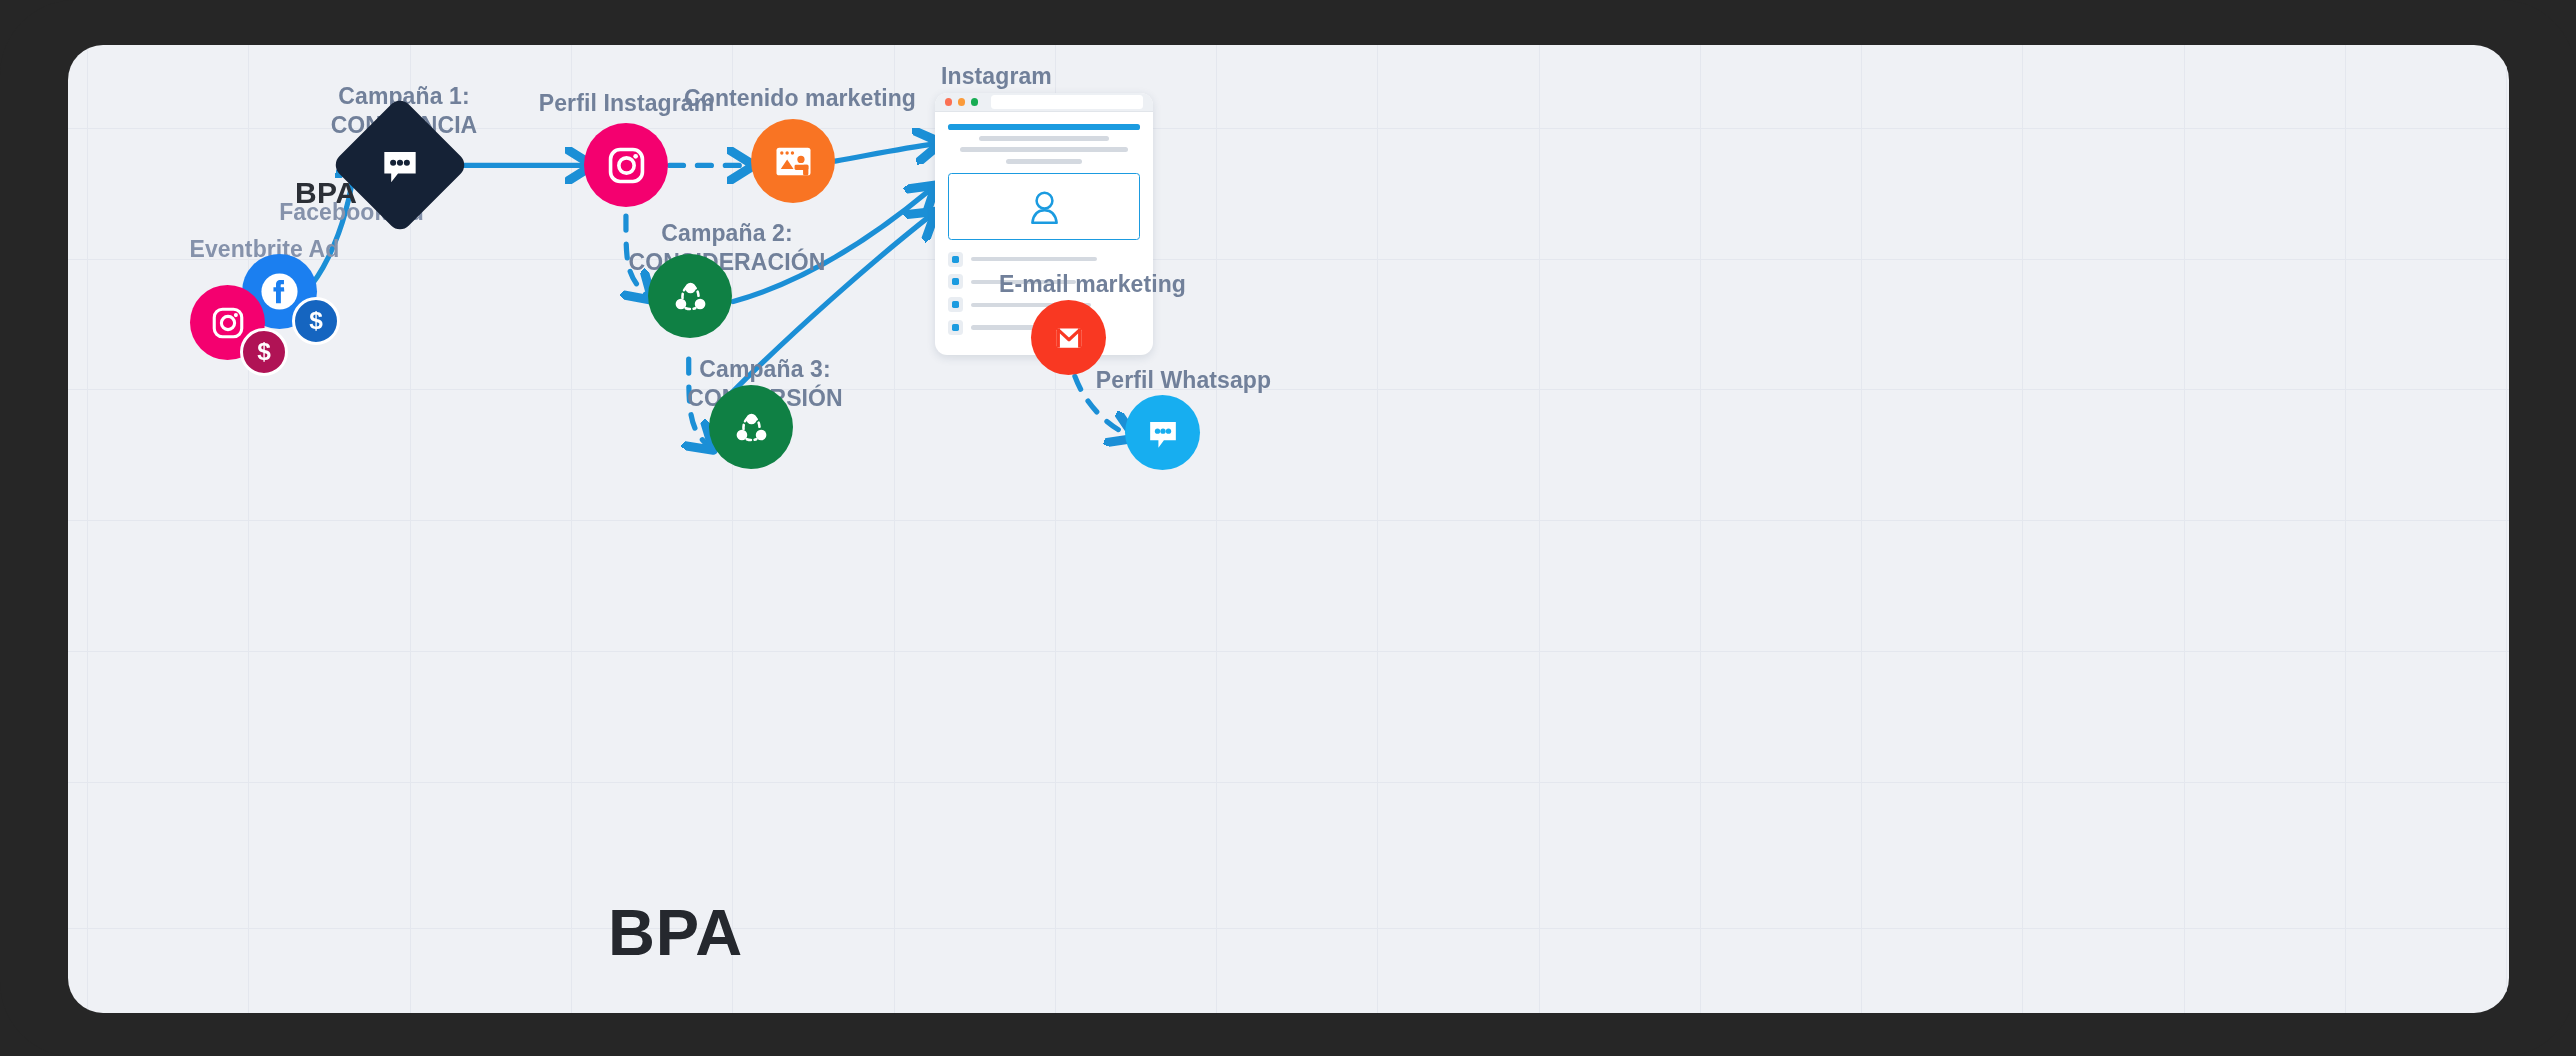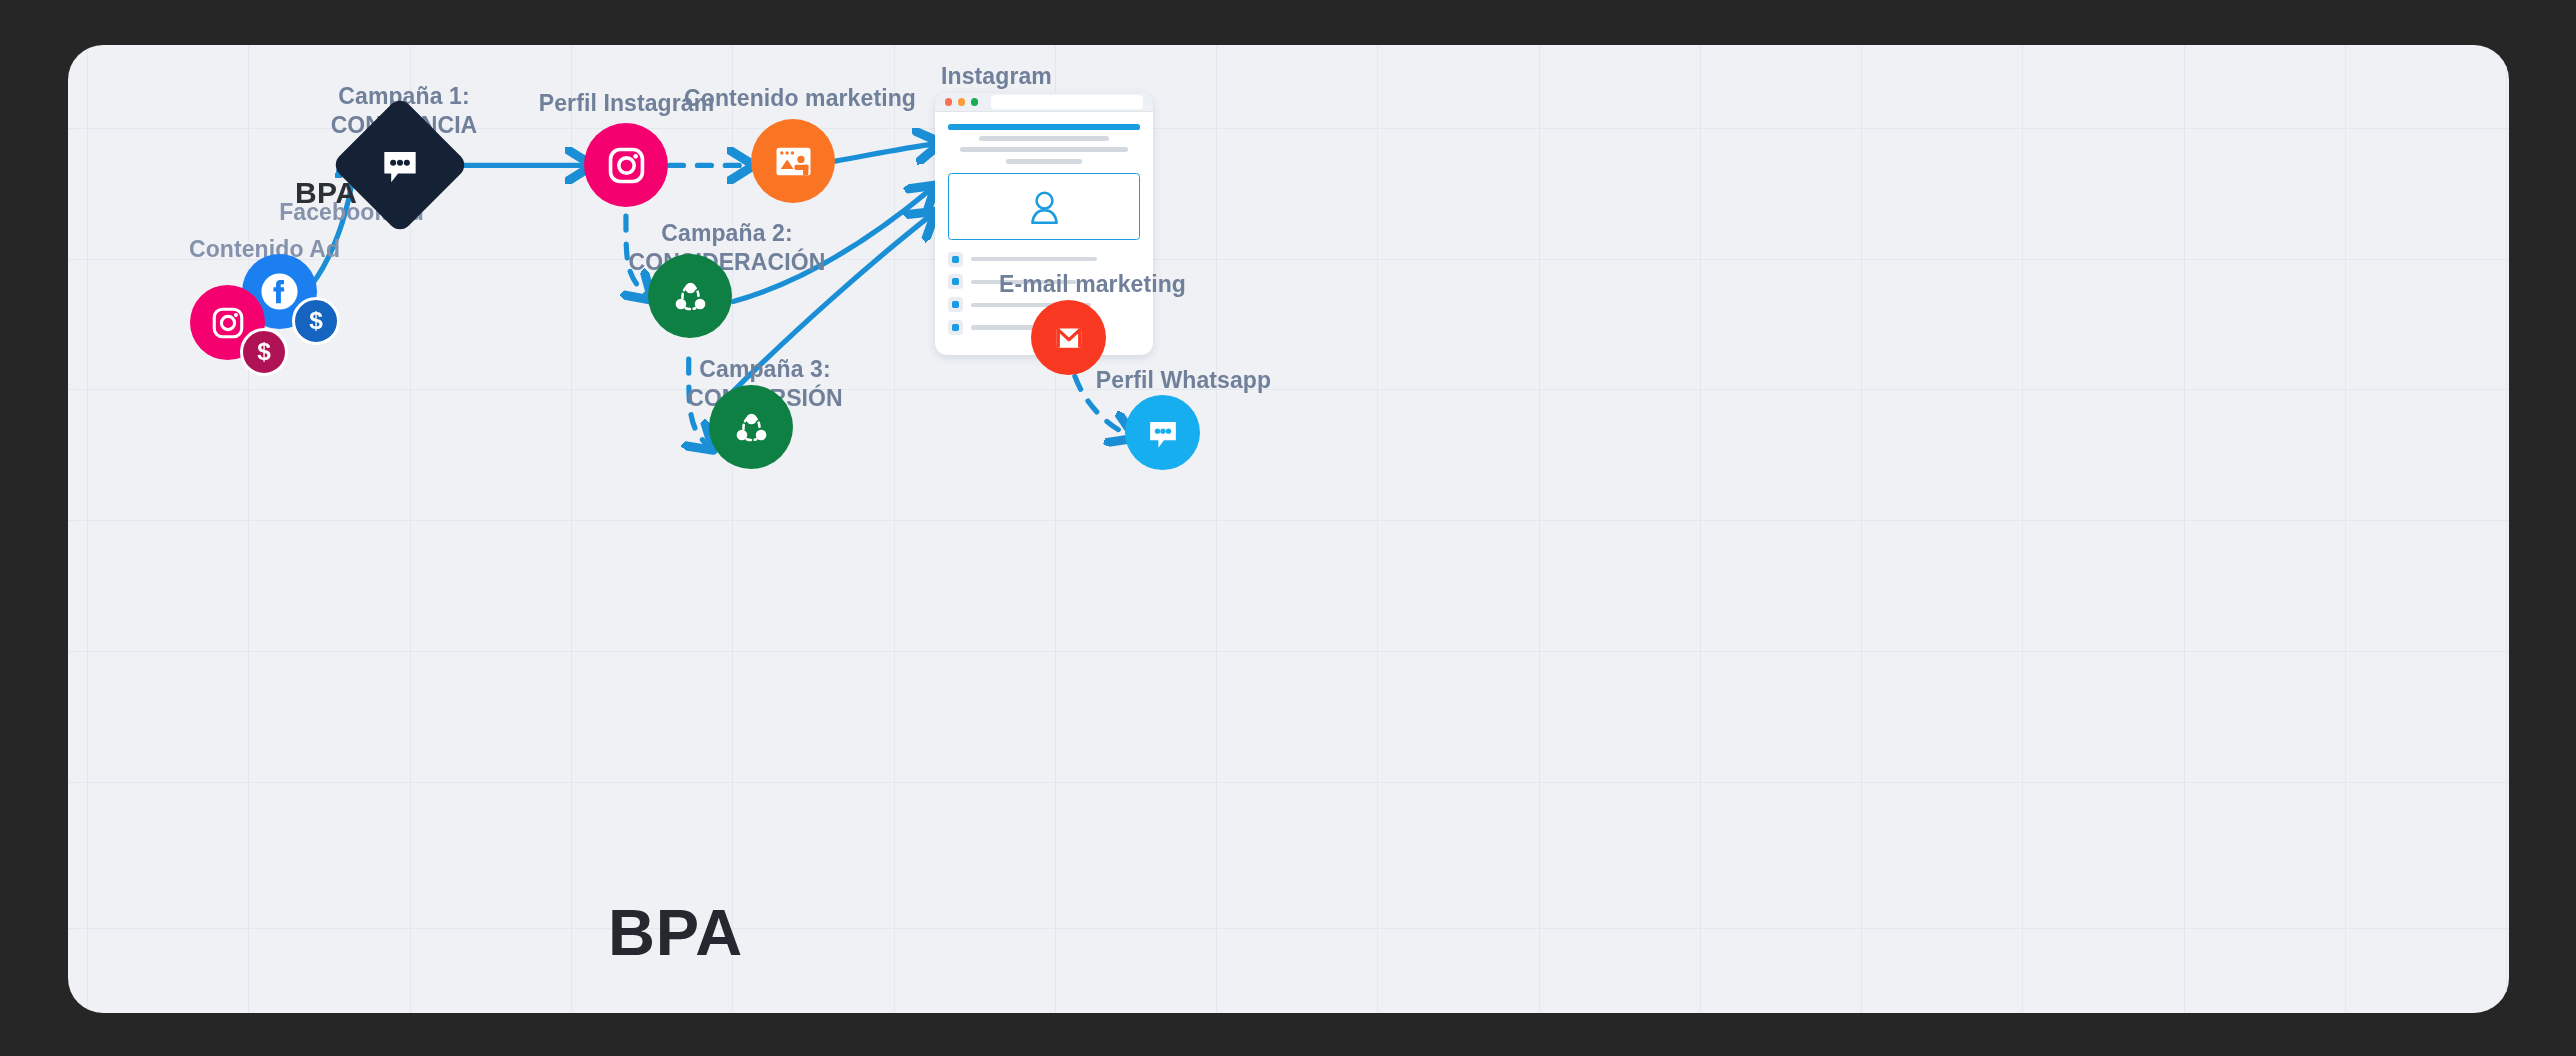--- a/index.html
+++ b/index.html
@@ -150,21 +150,21 @@
 
       <path d="M1035 228 C 1055 262, 1095 276, 1135 278" fill="none" stroke="#1b8fd6" stroke-width="6" stroke-dasharray="16 16" stroke-linecap="round" marker-end="url(#ah)"></path>
 
       <path d="M1155 380 C 1168 415, 1195 438, 1218 448" fill="none" stroke="#1b8fd6" stroke-width="6" stroke-dasharray="16 16" stroke-linecap="round" marker-end="url(#ah)"></path>
     </svg>
 
     <div id="bpa-top">BPA</div>
     <div id="bpa-big">BPA</div>
 
     <div class="lbl lbl-light" style="left:157px;top:153px;width:253px;">Facebook Ad</div>
-    <div class="lbl lbl-light" style="left:70px;top:190px;width:253px;">Contenido Ad</div>
+    <div class="lbl lbl-light" style="left:70px;top:190px;width:253px;">Eventbrite Ad</div>
 
     <div class="node" style="left:174px;top:209px;">
       <div class="circ" style="width:75px;height:75px;background:#1b7ff0;position:relative;">
         <svg width="51" height="51" viewBox="0 0 48 48">
           <circle cx="24" cy="24" r="17" fill="#fff"></circle>
           <path d="M28.5 24h-3.2v11h-4.6V24h-2.4v-3.9h2.4v-2.6c0-2.6 1.2-4.3 4.4-4.3h3.1v3.9h-2c-1 0-1.1.4-1.1 1.2v1.8h3.1z" fill="#1b7ff0"></path>
         </svg>
         <div class="badge" style="width:42px;height:42px;background:#1565c0;right:-23px;bottom:-15.7px;font-size:24.4px;">$</div>
       </div>
     </div>

